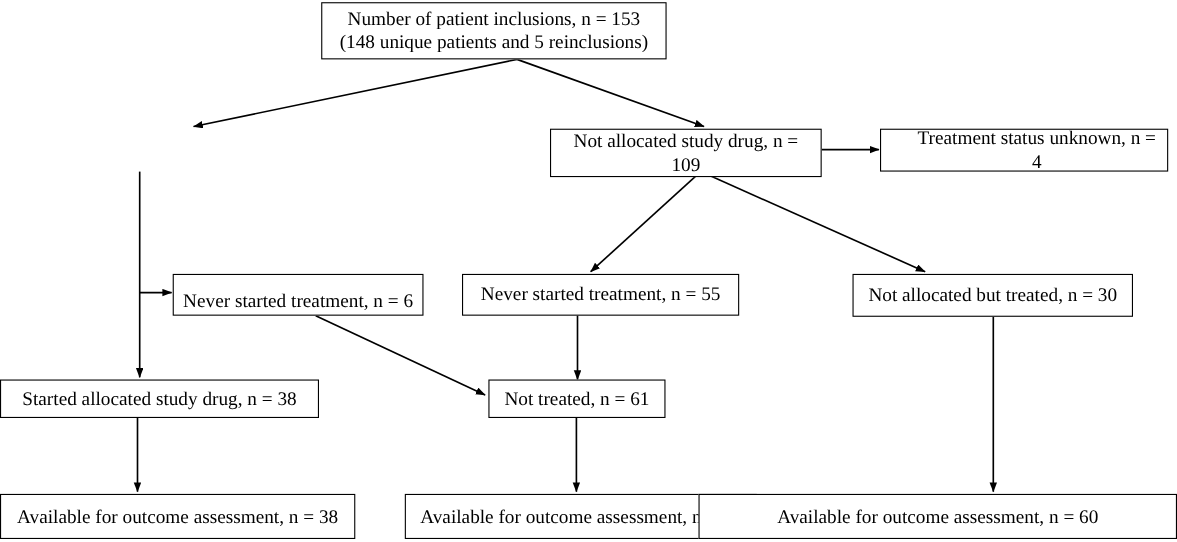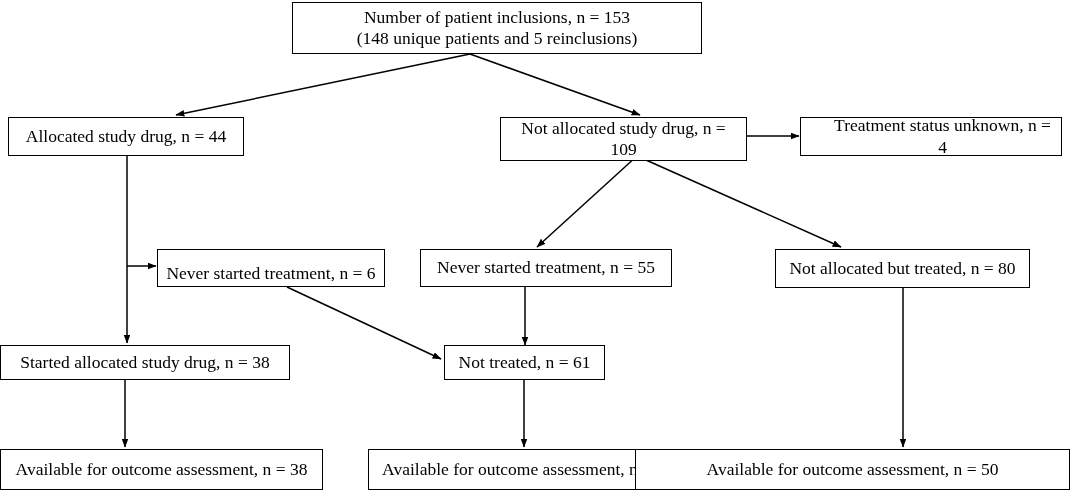--- a/index.html
+++ b/index.html
@@ -73,62 +73,59 @@
 
     <line x1="525" y1="286" x2="525" y2="345" stroke="#000000" stroke-width="1.5" marker-end="url(#ah)"></line>
 
     <line x1="125" y1="379" x2="125" y2="447" stroke="#000000" stroke-width="1.5" marker-end="url(#ah)"></line>
 
     <line x1="524" y1="379" x2="524" y2="447" stroke="#000000" stroke-width="1.5" marker-end="url(#ah)"></line>
 
     <line x1="903" y1="288" x2="903" y2="447" stroke="#000000" stroke-width="1.5" marker-end="url(#ah)"></line>
   </svg>
 
-  <div class="node" style="left:292px; top:2px; width:410px; height:52px;">
+  <div class="node" style="left:292px; top:2px; width:314px; height:52px;">
     <span>Number of patient inclusions, n = 153
 (148 unique patients and 5 reinclusions)</span>
   </div>
 
-  <div class="node" style="left:8px; top:117px; width:236px; height:39px;">
-    <span>Allocated study drug, n = 44</span>
-  </div>
 
   <div class="node" style="left:500px; top:117px; width:247px; height:44px;">
     <span>Not allocated study drug, n = 109</span>
   </div>
 
   <div class="node" style="left:800px; top:117px; width:262px; height:39px;padding-left:29px;">
     <span>Treatment status unknown, n = 4</span>
   </div>
 
   <div class="node" style="left:157px; top:249px; width:228px; height:38px;align-items:flex-end;">
     <span>Never started treatment, n = 6</span>
   </div>
 
   <div class="node" style="left:420px; top:249px; width:252px; height:38px;">
     <span>Never started treatment, n = 55</span>
   </div>
 
   <div class="node" style="left:775px; top:249px; width:255px; height:39px;">
-    <span>Not allocated but treated, n = 80</span>
+    <span>Not allocated but treated, n = 30</span>
   </div>
 
   <div class="node" style="left:0px; top:345px; width:290px; height:35px;">
     <span>Started allocated study drug, n = 38</span>
   </div>
 
   <div class="node" style="left:444px; top:345px; width:161px; height:35px;">
     <span>Not treated, n = 61</span>
   </div>
 
   <div class="node" style="left:0px; top:449px; width:323px; height:41px;">
     <span>Available for outcome assessment, n = 38</span>
   </div>
 
   <div class="node" style="left:368px; top:449px; width:320px; height:41px;">
     <span>Available for outcome assessment, n = 61</span>
   </div>
 
   <div class="node" style="left:635px; top:449px; width:435px; height:41px;">
-    <span>Available for outcome assessment, n = 50</span>
+    <span>Available for outcome assessment, n = 60</span>
   </div>
 
 </div>
 
 </body></html>

